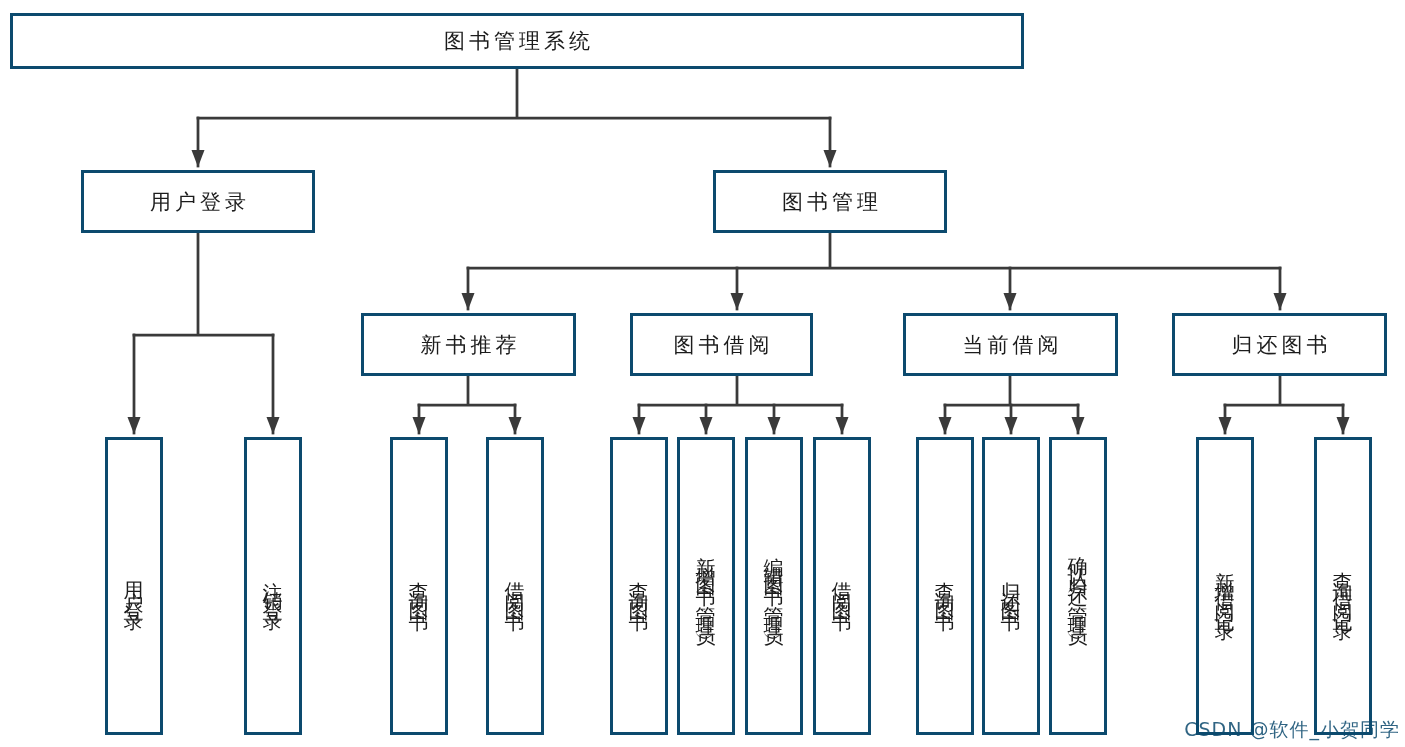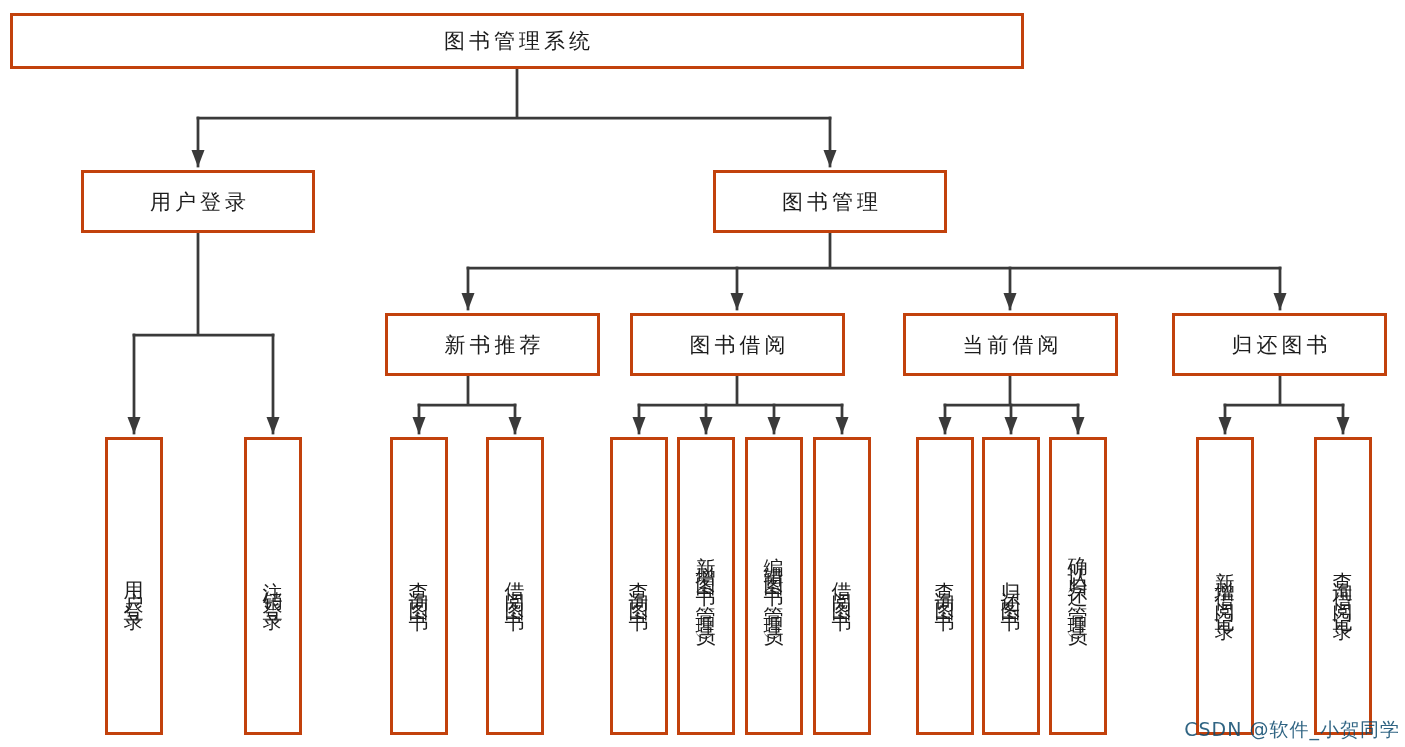--- a/index.html
+++ b/index.html
@@ -18,21 +18,21 @@
   }
   #connectors {
     position: absolute;
     left: 0;
     top: 0;
     z-index: 0;
   }
   .box {
     position: absolute;
     box-sizing: border-box;
-    border: 3px solid #c2410c;
+    border: 3px solid #0c4a6e;
     background: #ffffff;
     display: flex;
     align-items: center;
     justify-content: center;
     z-index: 1;
   }
   .hlabel {
     font-size: 21px;
     letter-spacing: 4px;
     text-indent: 4px; 
@@ -112,24 +112,24 @@
     <span class="hlabel">图书管理系统</span>
   </div>
 
   <div class="box" style="left:81px; top:170px; width:234px; height:63px;">
     <span class="hlabel">用户登录</span>
   </div>
   <div class="box" style="left:713px; top:170px; width:234px; height:63px;text-align:right;">
     <span class="hlabel">图书管理</span>
   </div>
 
-  <div class="box" style="left:361px; top:313px; width:215px; height:63px;margin-left:24px;">
+  <div class="box" style="left:361px; top:313px; width:215px; height:63px;">
     <span class="hlabel">新书推荐</span>
   </div>
-  <div class="box" style="left:630px; top:313px; width:215px; height:63px;">
+  <div class="box" style="left:630px; top:313px; width:183px; height:63px;">
     <span class="hlabel">图书借阅</span>
   </div>
   <div class="box" style="left:903px; top:313px; width:215px; height:63px;font-family:Liberation Mono, monospace;">
     <span class="hlabel">当前借阅</span>
   </div>
   <div class="box" style="left:1172px; top:313px; width:215px; height:63px;">
     <span class="hlabel">归还图书</span>
   </div>
 
   <div class="box leaf" style="left:105px;">

